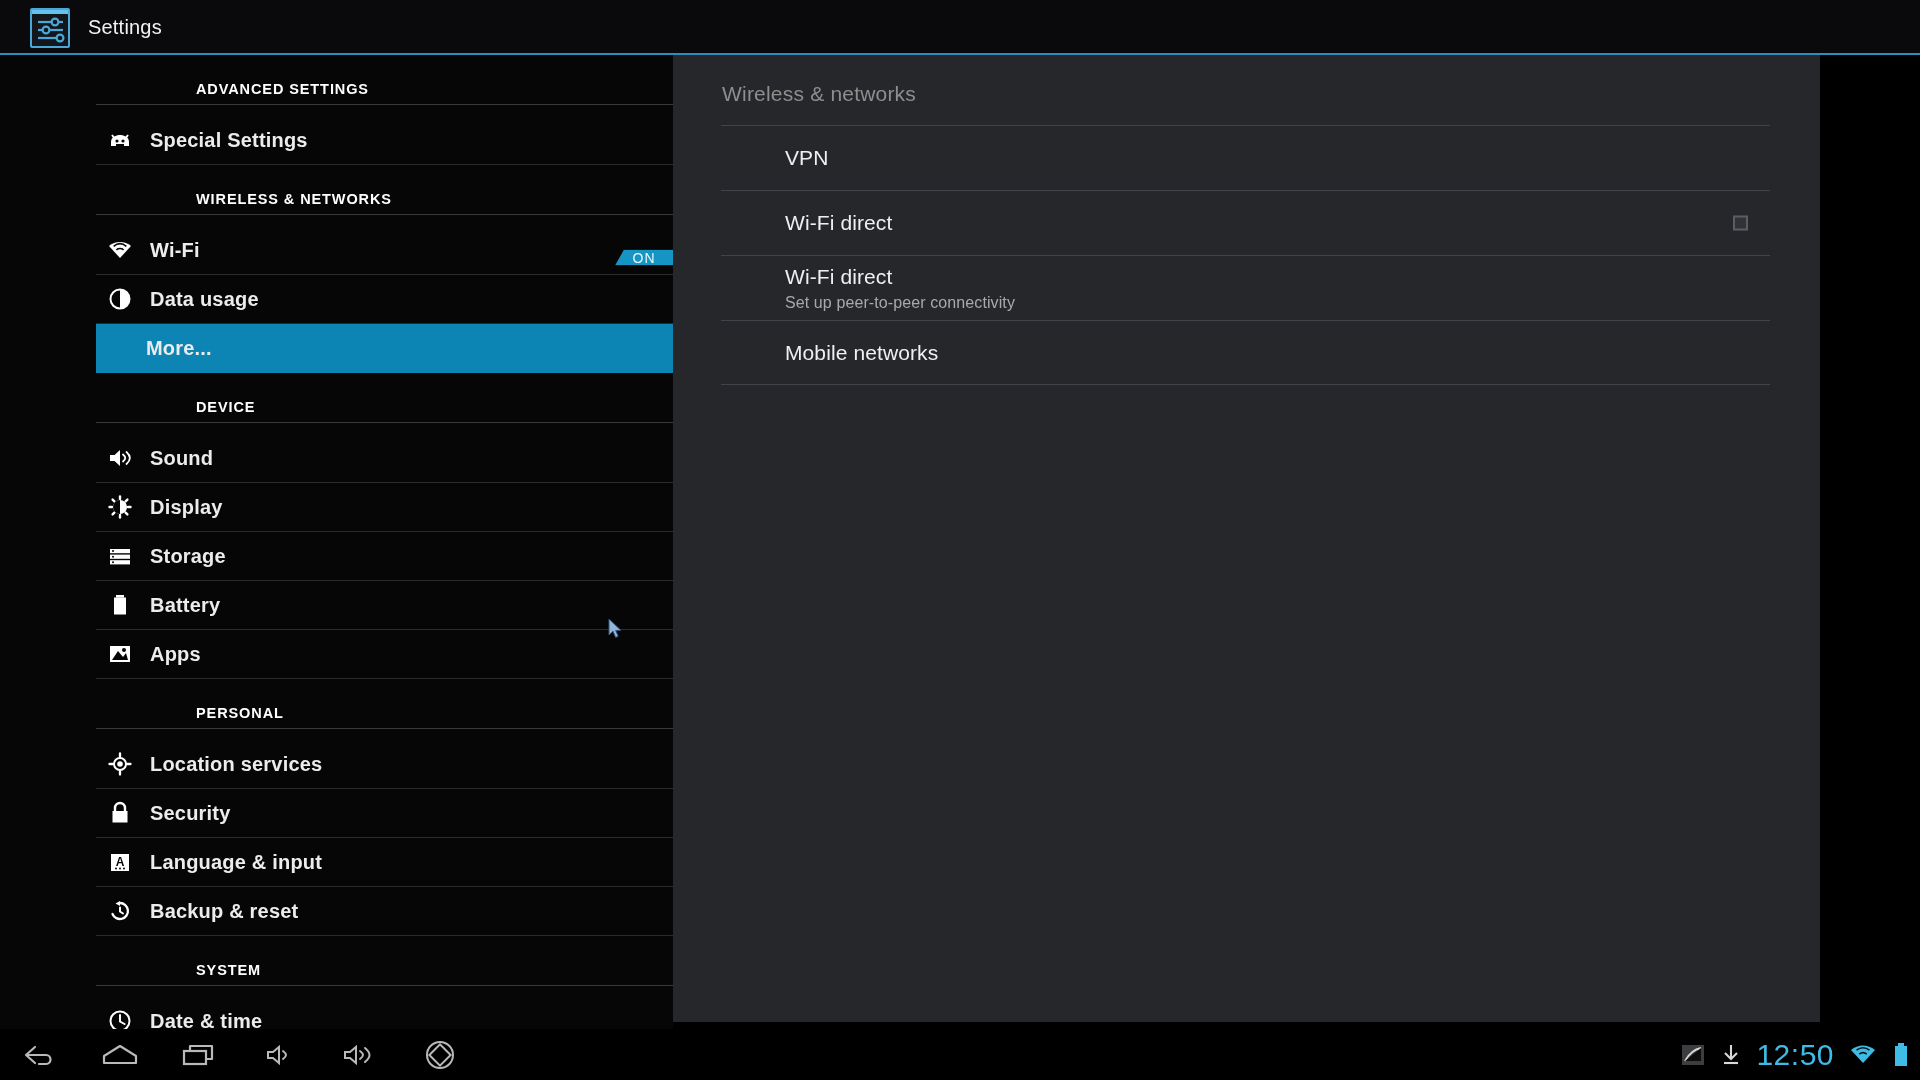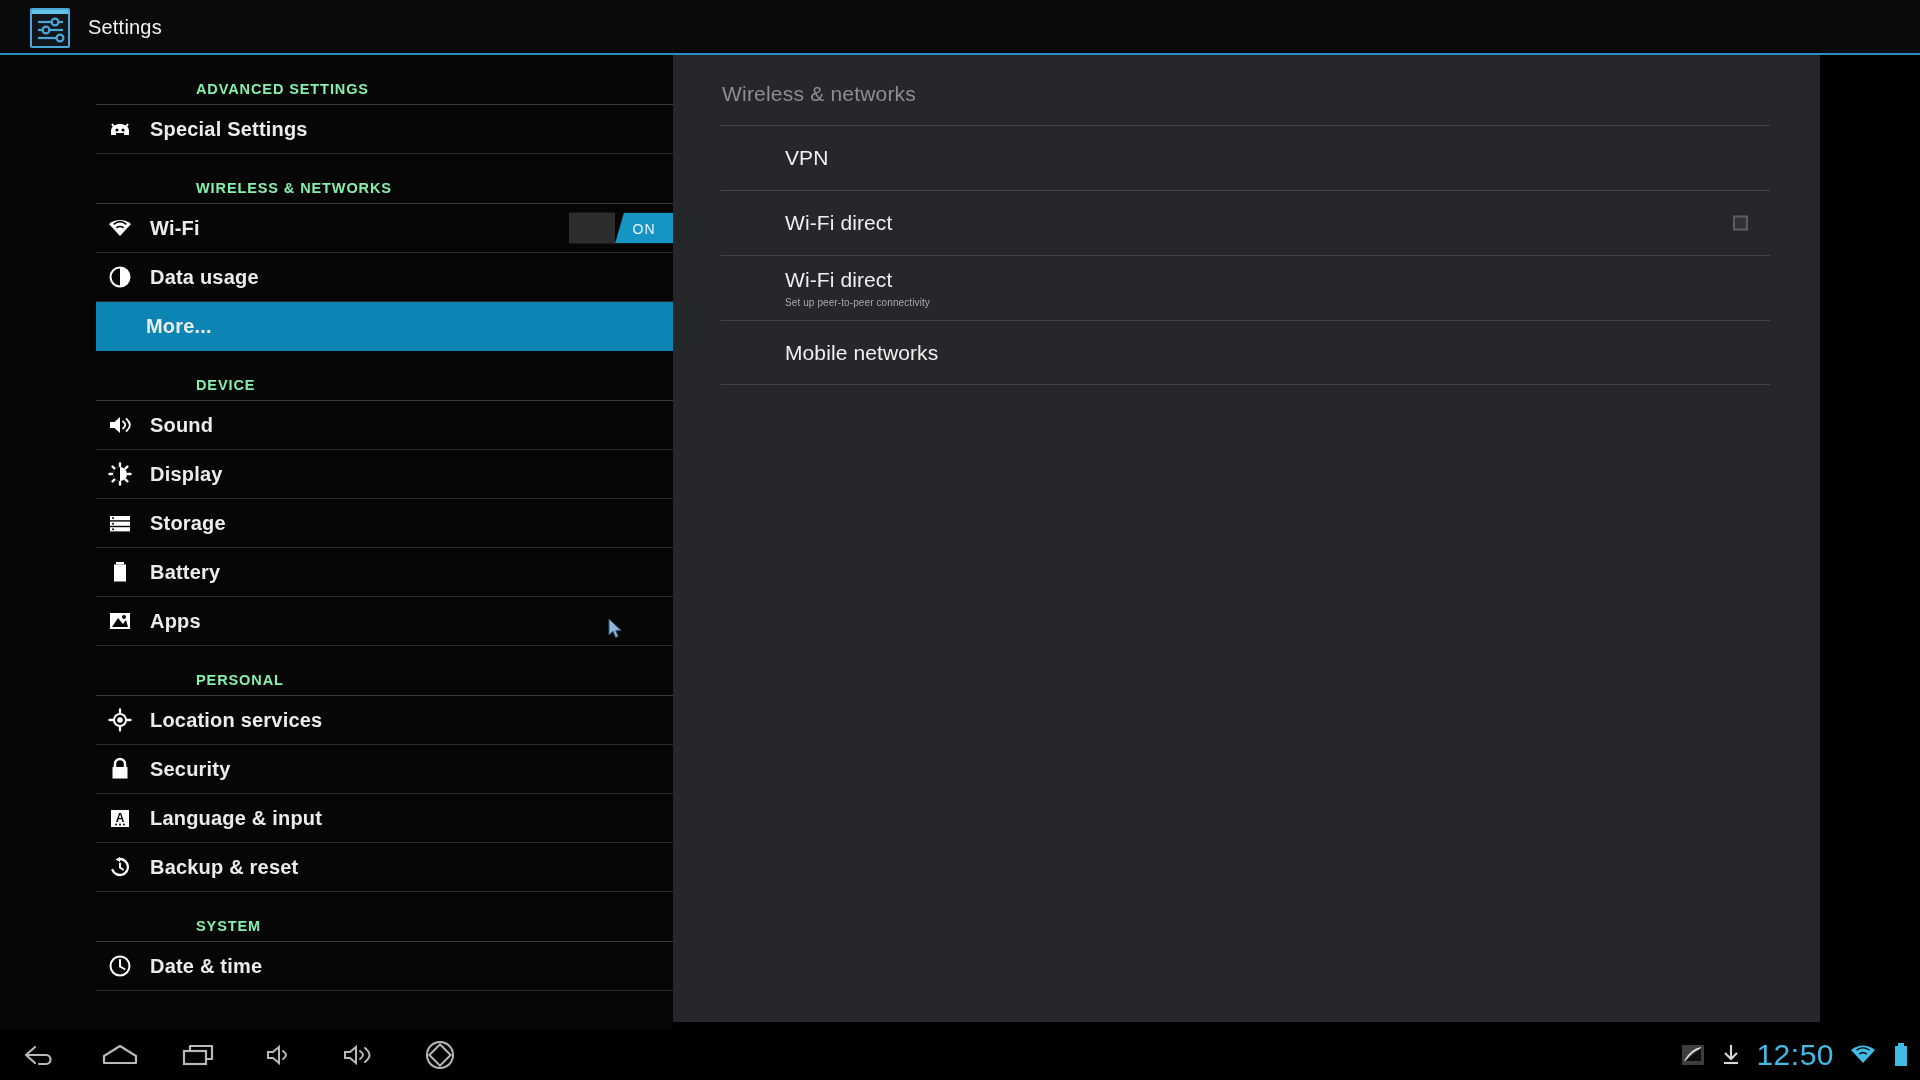--- a/index.html
+++ b/index.html
@@ -35,44 +35,44 @@
   #bodyarea {
     position: absolute; left: 0; top: 55px; width: 1920px; height: 974px; background: #000;
   }
 
   
   #sidebar {
     position: absolute; left: 0; top: 0; width: 673px; height: 974px;
     background: #060607; overflow: hidden;
   }
   .s-head {
-    color: #86efac; font-size: 14.5px; font-weight: bold; letter-spacing: .9px;
+    color: #ffffff; font-size: 14.5px; font-weight: bold; letter-spacing: .9px;
     padding: 0 0 7px 100px; height: 34px; display: flex; align-items: flex-end;
-    border-bottom: 1px solid #3a3a3a; margin: 0 96px 0 96px; width: 577px;
+    border-bottom: 1px solid #3a3a3a; margin: 0 96px 11px 96px; width: 577px;
   }
   .s-head-wrap { padding-top: 16px; }
   .s-row {
     height: 49px; display: flex; align-items: center;
     margin: 0 96px 0 96px; width: 577px;
     border-bottom: 1px solid #2b2b2b;
     position: relative;
   }
   .s-row.sel {
     background: #0c84b4; border-bottom-color: #0c84b4;
     margin-left: 96px; width: 577px;
   }
   .s-ico {
     width: 40px; min-width: 40px; height: 30px; display: flex;
     align-items: center; justify-content: center; margin-left: 4px;
   }
   .s-label { color: #ececec; font-size: 20px; margin-left: 10px; letter-spacing: .2px; font-weight: bold; }
   .s-row.sel .s-label { margin-left: 50px; }
   .s-toggle {
     position: absolute; right: 0px; top: 50%; transform: translateY(-50%);
-    width: 104px; height: 31px; display: flex;
+    width: 104px; height: 31px; display: flex; align-items: flex-end;
   }
   .s-toggle .tk-off { width: 46px; background: #2d2d2d; }
   .s-toggle .tk-on {
     flex: 1; background: #1694c4; color: #e9f6fb; font-size: 14px;
     display: flex; align-items: center; justify-content: center;
     letter-spacing: 1px; clip-path: polygon(9px 0, 100% 0, 100% 100%, 0 100%);
   }
   
   #cursor { position: absolute; left: 608px; top: 563px; }
 
@@ -85,21 +85,21 @@
     color: #8e8e8e; font-size: 21px; padding: 27px 0 0 49px; letter-spacing: .2px;
   }
   #rp-list { margin: 19px 50px 0 48px; }
   .rp-row {
     border-top: 1px solid #41434a; min-height: 65px;
     display: flex; align-items: center; position: relative; padding-left: 64px;
   }
   .rp-row:last-child { border-bottom: 1px solid #41434a; }
   .rp-texts { display: flex; flex-direction: column; justify-content: center; }
   .rp-title { color: #efefef; font-size: 21px; letter-spacing: .1px; }
-  .rp-sub { color: #a9a9a9; font-size: 10px; margin-top: 5px; letter-spacing: .1px; text-align: center; }
+  .rp-sub { color: #a9a9a9; font-size: 16px; margin-top: 5px; letter-spacing: .1px; text-align: center; }
   .rp-check {
     position: absolute; right: 22px; top: 50%; transform: translateY(-50%);
     width: 15px; height: 15px; border: 2px solid #5b5d63; background: #303238;
   }
 
   
   #navbar {
     position: absolute; left: 0; top: 1029px; width: 1920px; height: 51px; background: #000;
   }
   #navicons { position: absolute; left: 0; top: 0; height: 51px; display: flex; align-items: center; }

